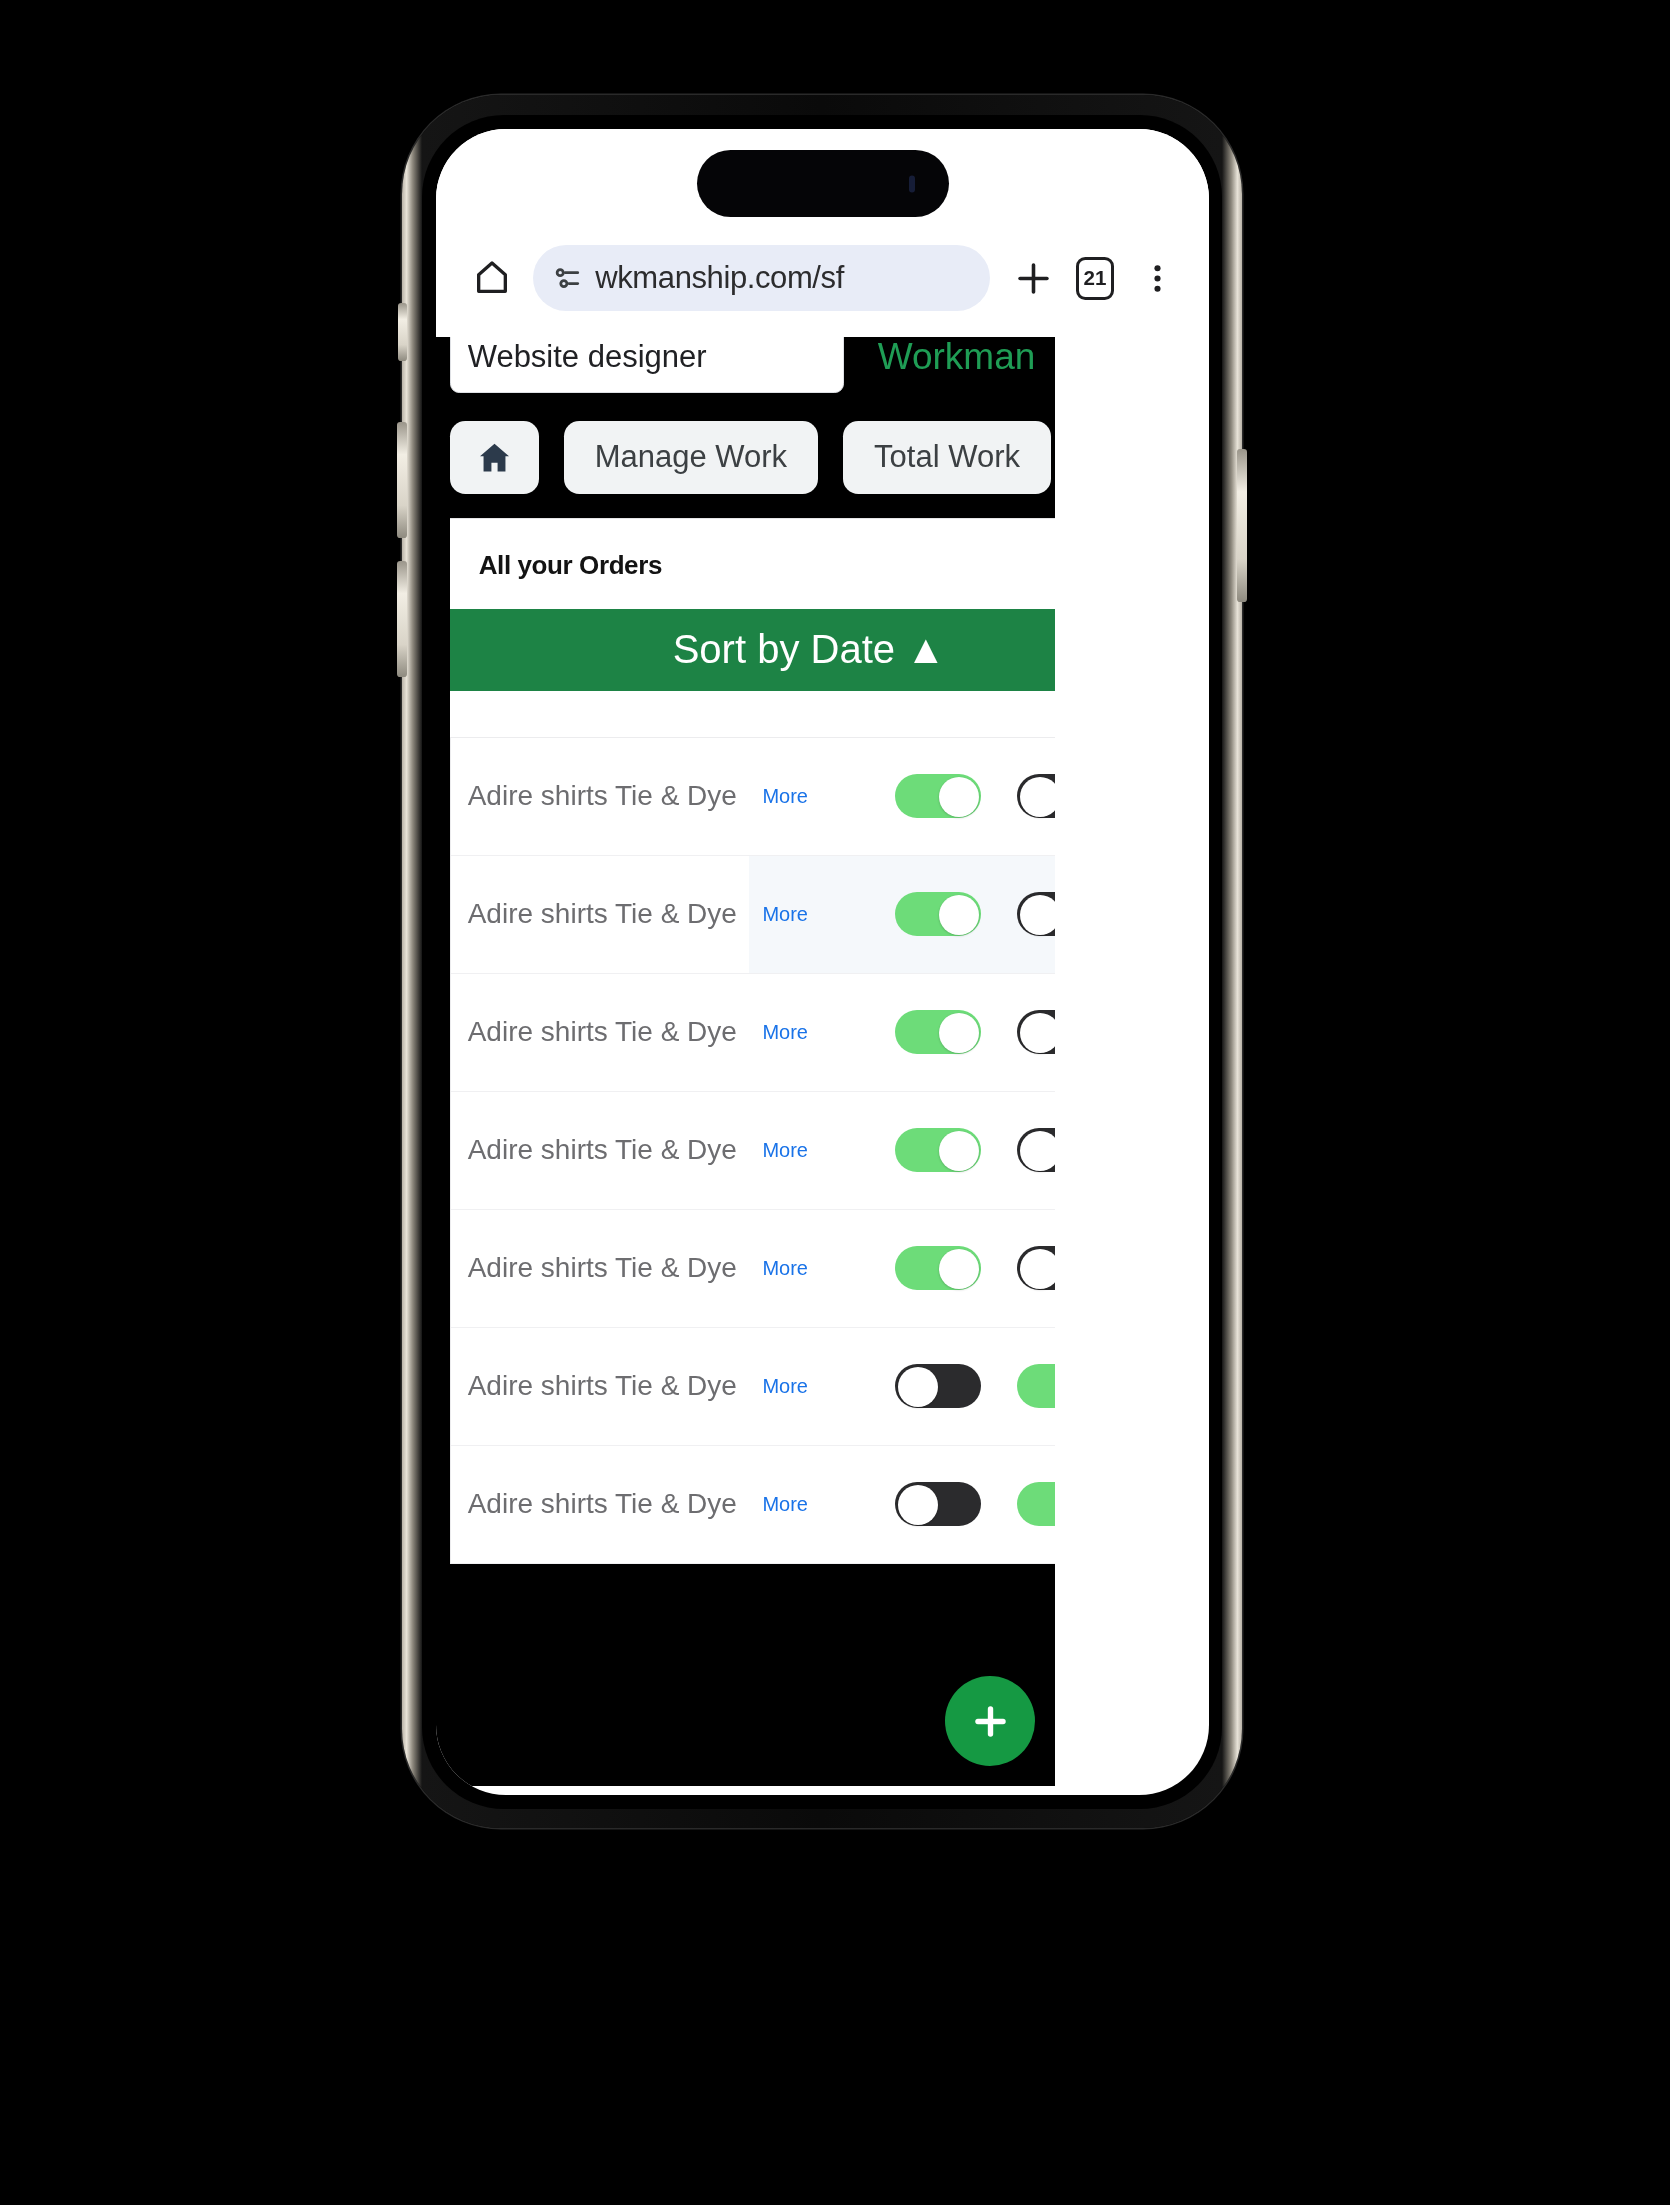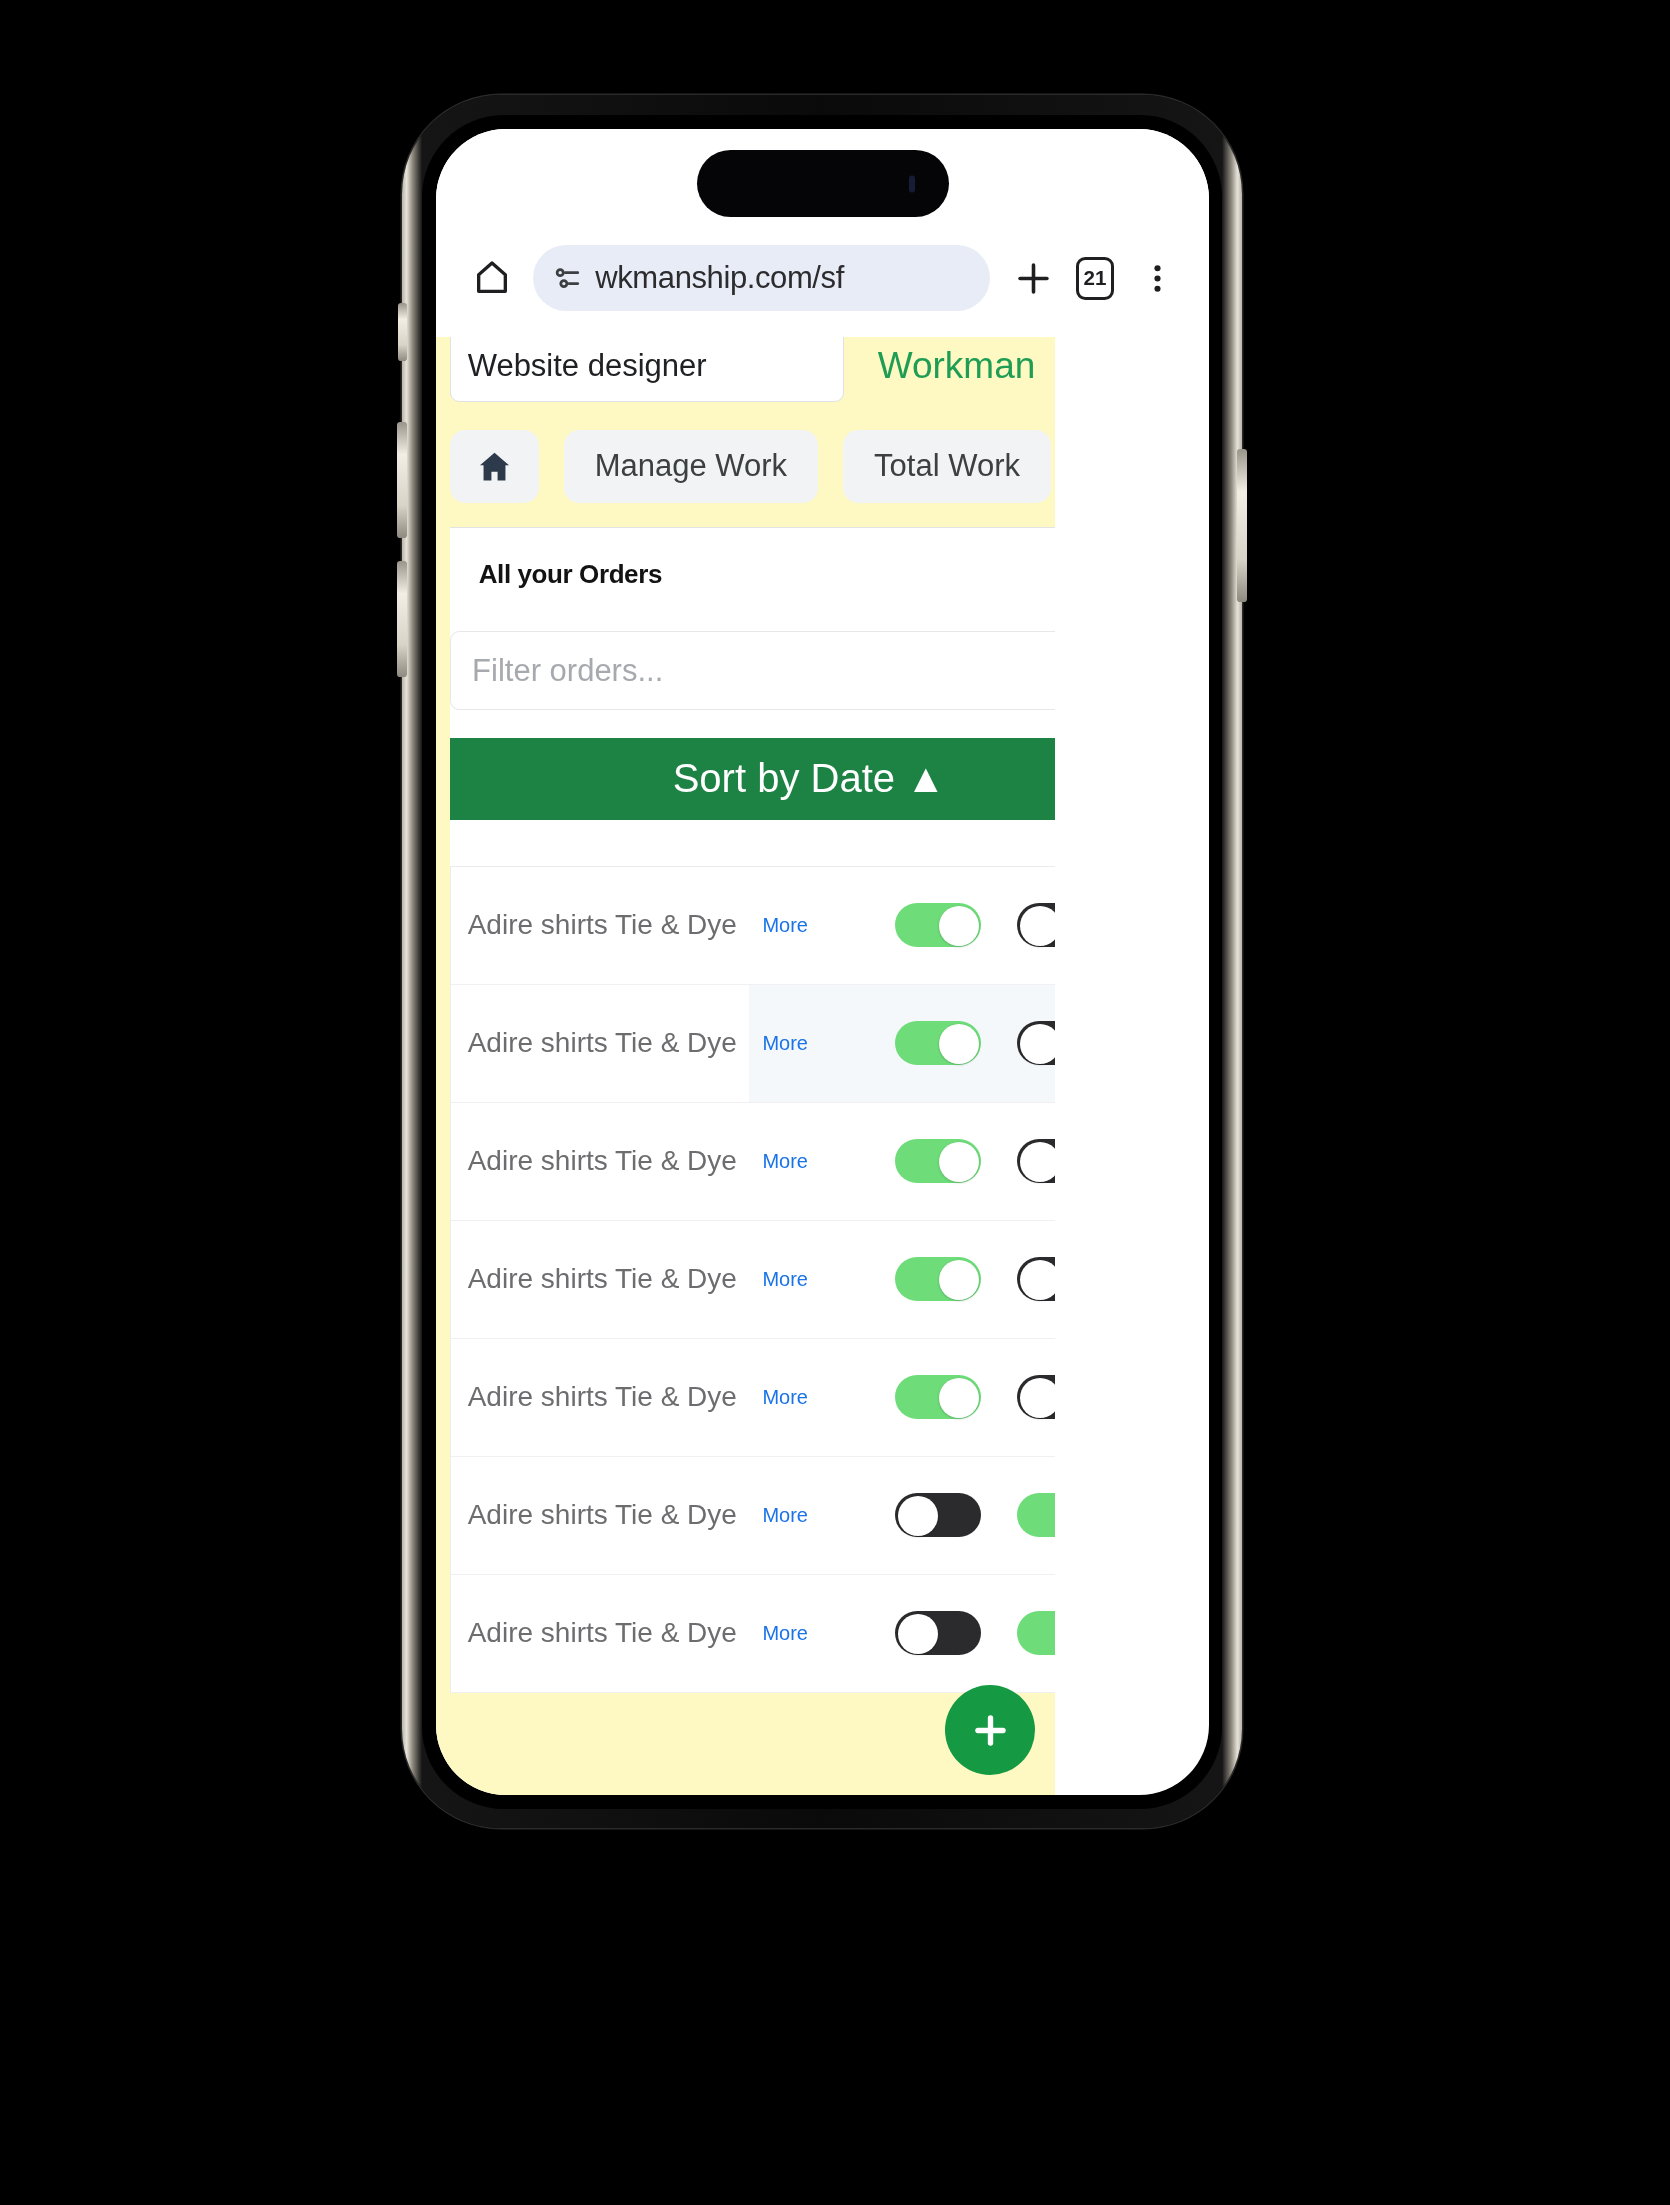--- a/index.html
+++ b/index.html
@@ -153,24 +153,24 @@
     position: absolute;
     left: 0; top: 170px;
     width: 773px; height: 1.5px;
     background: #e4e4e6;
     z-index: 39;
   }
 
   
   #page {
     position: absolute;
-    left: 0; top: 171px;
+    left: 0; top: 162px;
     width: 619px;
     height: 1495px;
-    background: #fef9c3;
+    background: #000000;
     overflow: hidden;
   }
 
   
   #search-row {
     display: flex;
     align-items: center;
     padding: 29px 0 0 13.7px;
     gap: 0;
   }
@@ -446,21 +446,20 @@
         <button class="nav-tab">Total Work</button>
         <button class="nav-tab">Filter</button>
       </div>
 
       <div id="nav-divider"></div>
 
       <div id="orders-card">
 
         <div id="orders-title">All your Orders</div>
 
-        <input id="filter-input" type="text" placeholder="Filter orders..." style="">
 
         <button id="sort-button">Sort by Date ▲</button>
 
         <div id="orders-list">
 
           <div class="order-row">
             <div class="order-name">Adire shirts Tie &amp; Dye</div>
             <div class="row-right-zone">
               <div class="order-more">More</div>
               <div class="toggle-cell">

